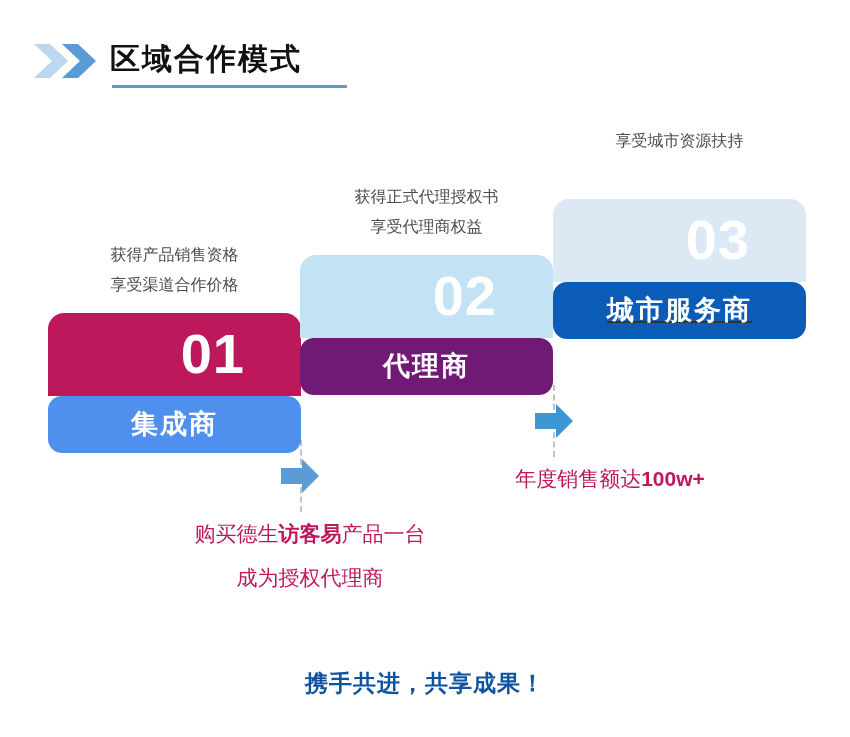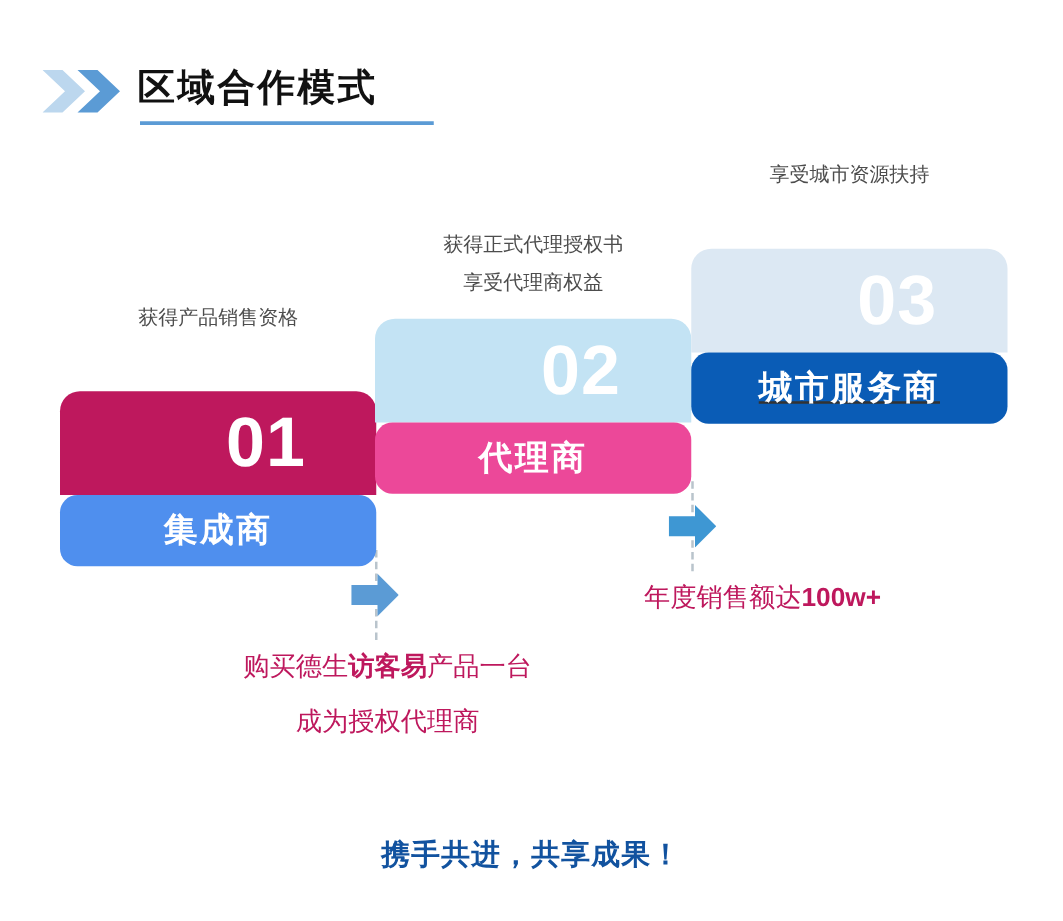--- a/index.html
+++ b/index.html
@@ -13,21 +13,21 @@
     position: relative;
     overflow: hidden;
     font-family: "Liberation Sans", "DejaVu Sans", sans-serif;
     color: #333333;
   }
 
   
   .header {
     position: absolute;
     left: 0;
-    top: 12px;
+    top: 0;
     width: 713px;
     height: 100px;
   }
   .chevrons {
     position: absolute;
     left: 34px;
     top: 42px;
     width: 64px;
     height: 38px;
   }
@@ -184,41 +184,42 @@
       <polygon points="0,9 21,9 21,0 38,17 21,34 21,25 0,25" fill="#3e97d3"></polygon>
     </svg>
   </div>
 </div>
 
 <div class="steps">
 
   <div class="step step-1" style="left:48px; top:240px;">
     <div class="step-caption" style="left:0; top:0;">
       <div>获得产品销售资格</div>
+      <div>享受渠道合作价格</div>
     </div>
     <div class="card" style="top:73px;">
       <div class="card-top" style="background:#be185d;">
         <div class="card-num">01</div>
       </div>
       <div class="card-bar" style="background:#4f8fee;">
         <span class="card-bar-label">集成商</span>
       </div>
     </div>
   </div>
 
   <div class="step step-2" style="left:300px; top:182px;">
     <div class="step-caption" style="left:0; top:0;">
       <div>获得正式代理授权书</div>
       <div>享受代理商权益</div>
     </div>
     <div class="card" style="top:73px;">
       <div class="card-top" style="background:#c3e3f4;">
         <div class="card-num">02</div>
       </div>
-      <div class="card-bar" style="background:#ec4899;">
+      <div class="card-bar" style="background:#701a75;">
         <span class="card-bar-label">代理商</span>
       </div>
     </div>
   </div>
 
   <div class="step step-3" style="left:553px; top:126px;">
     <div class="step-caption" style="left:0; top:0;">
       <div>享受城市资源扶持</div>
     </div>
     <div class="card" style="top:73px;">

